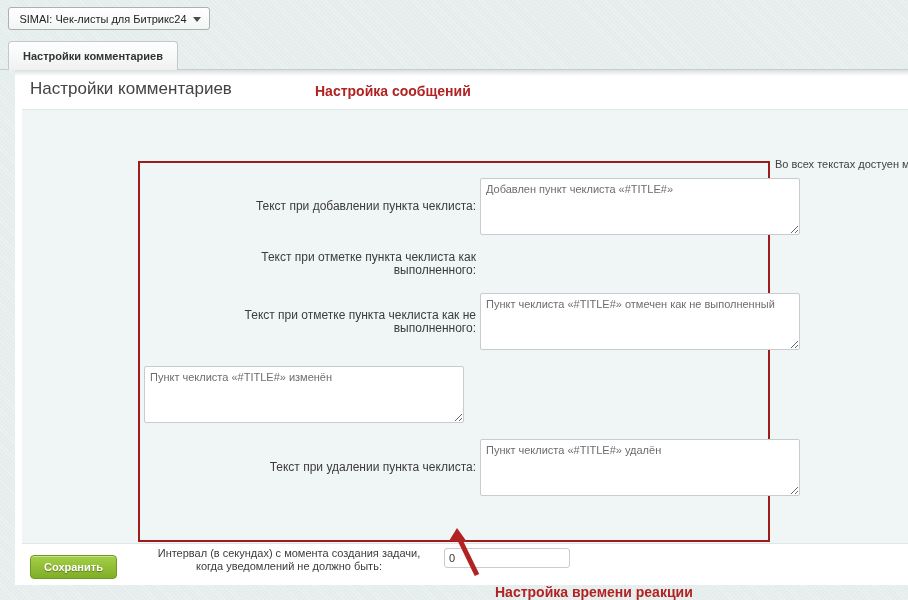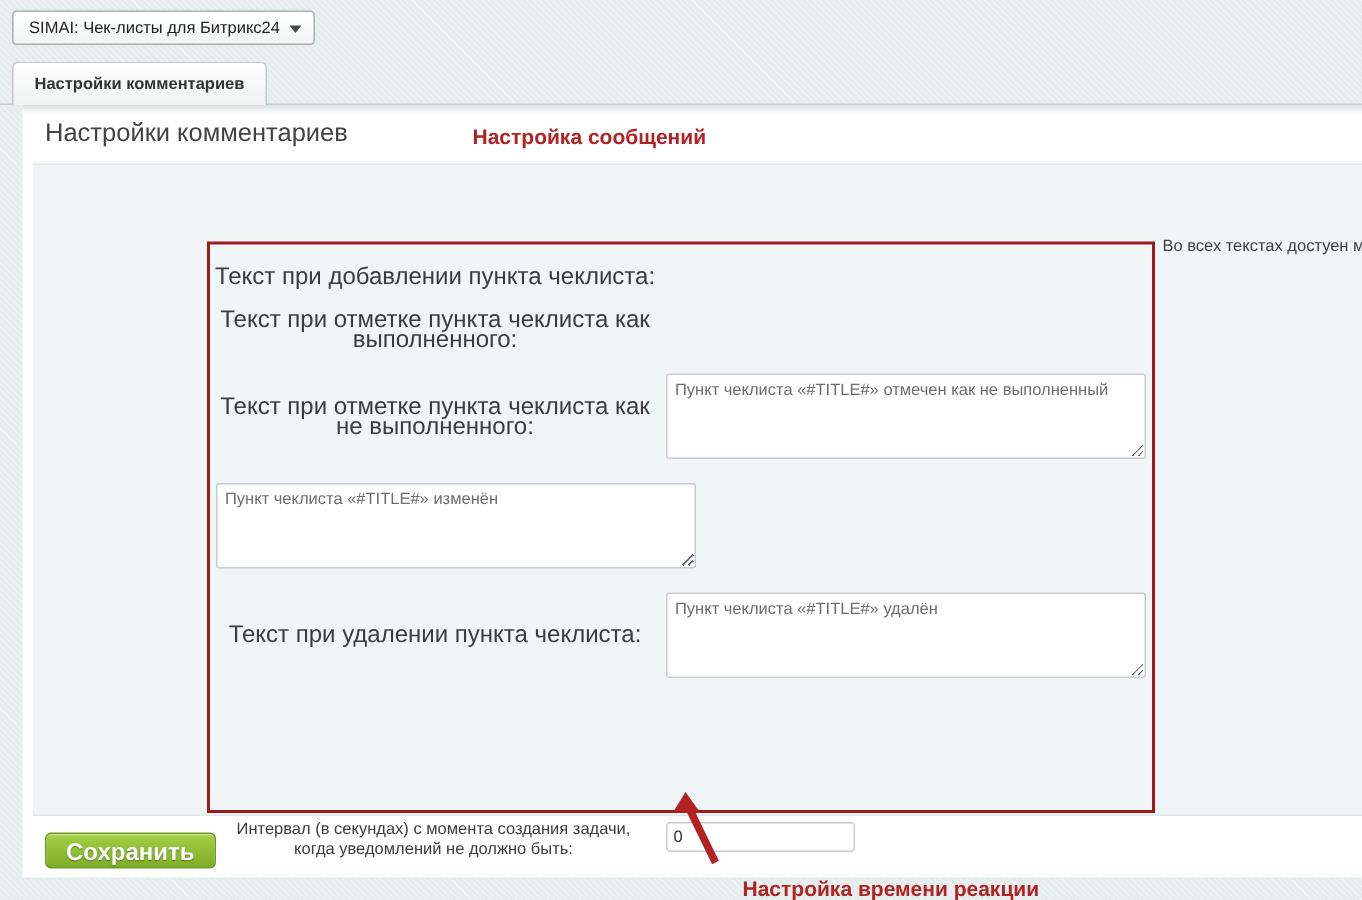--- a/index.html
+++ b/index.html
@@ -49,22 +49,22 @@
     box-sizing:border-box;
   }
   .macro-note{position:absolute;left:753px;top:48px;font-size:11px;color:#3f3f3f;white-space:nowrap;}
   
   .redbox{
     position:absolute;left:116px;top:51px;width:632px;height:381px;
     border:2px solid #9c1c1c;box-sizing:border-box;padding-top:15px;
   }
   .field-row{display:flex;align-items:center;margin-bottom:16px;}
   .field-label{
-    width:300px;text-align:center;font-size:16px;color:#3c3c3c;line-height:13px;
-    padding-right:0;flex:none;
+    width:300px;text-align:right;font-size:12px;color:#3c3c3c;line-height:13px;
+    padding-right:0;flex:none;margin-left:36px;
   }
   .field-textarea{
     margin-left:4px;width:320px;height:57px;box-sizing:border-box;flex:none;
     border:1px solid #c6ccd0;border-radius:2px;background:#ffffff;
     font-family:inherit;font-size:11px;color:#6d6d6d;padding:4px 5px;resize:both;
   }
   
   .interval-label{
     position:absolute;left:116px;top:437px;width:302px;text-align:center;
     font-size:11px;color:#3c3c3c;line-height:13px;
@@ -73,21 +73,21 @@
   .interval-input{
     position:absolute;left:422px;top:438px;width:126px;height:20px;box-sizing:border-box;
     border:1px solid #c6ccd0;border-radius:3px;font-family:inherit;font-size:11px;color:#333;
     padding:0 4px;background:#fff;
   }
   
   .save-button{
     position:absolute;left:15px;top:485px;
     background:linear-gradient(#a4d046,#7fae27);
     border:1px solid #6d9a20;border-radius:4px;color:#ffffff;
-    font-family:inherit;font-size:16px;font-weight:bold;
+    font-family:inherit;font-size:11px;font-weight:bold;
     padding:4px 13px;height:24px;cursor:pointer;
     text-shadow:0 1px 1px rgba(0,0,0,.35);
     box-shadow:inset 0 1px 0 rgba(255,255,255,.4);
   }
   .annot-reaction{position:absolute;left:495px;top:584px;}
   .annot-arrow{position:absolute;left:446px;top:527px;width:40px;height:52px;}
 </style>
 </head>
 <body>
 
@@ -107,20 +107,21 @@
     <div class="page-title">Настройки комментариев</div>
     <div class="annot annot-messages">Настройка сообщений</div>
 
     <div class="panel">
       <div class="macro-note">Во всех текстах достуен макрос #TITLE#</div>
 
       <div class="redbox">
         <div>
   <div class="field-row">
     <div class="field-label">Текст при добавлении пункта чеклиста:</div>
+    <textarea class="field-textarea" style="">Добавлен пункт чеклиста «#TITLE#»</textarea>
   </div>
 
   <div class="field-row">
     <div class="field-label">Текст при отметке пункта чеклиста как выполненного:</div>
   </div>
 
   <div class="field-row">
     <div class="field-label">Текст при отметке пункта чеклиста как не выполненного:</div>
     <textarea class="field-textarea" style="">Пункт чеклиста «#TITLE#» отмечен как не выполненный</textarea>
   </div>

